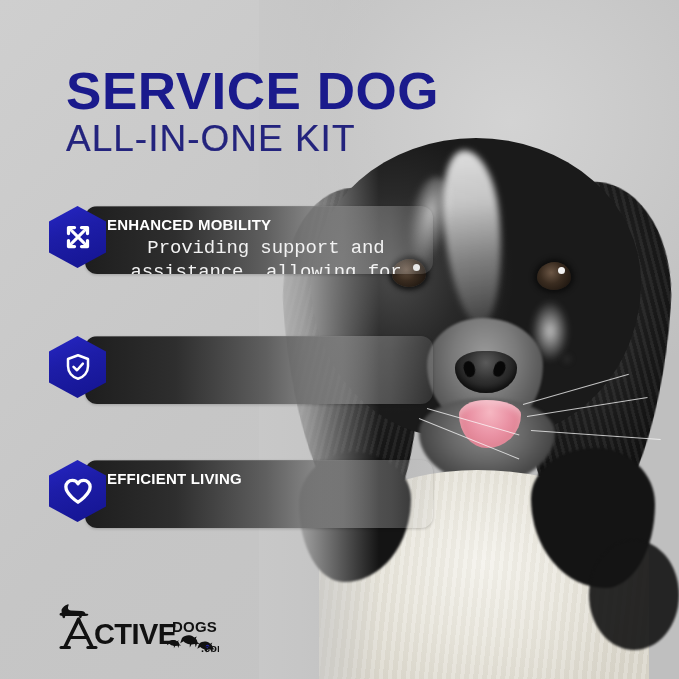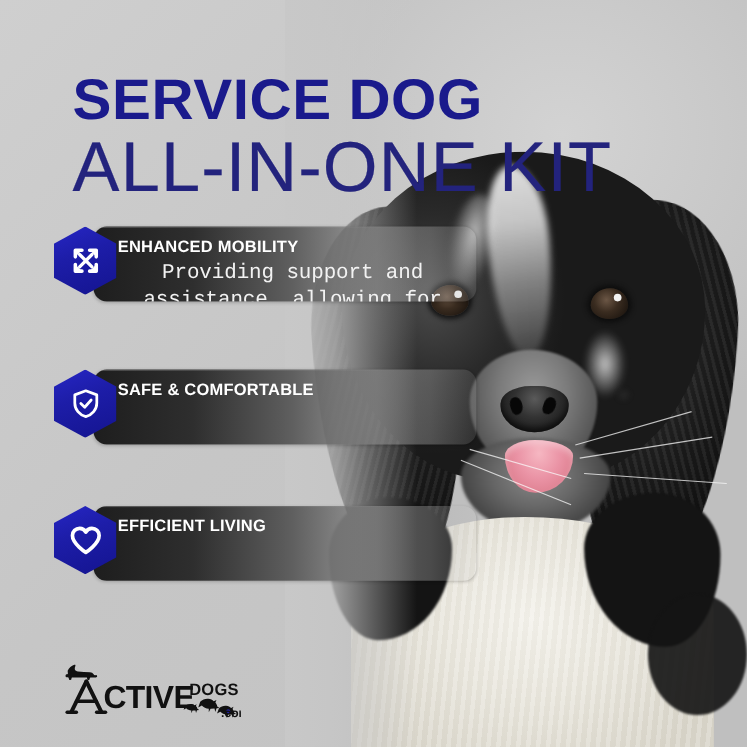--- a/index.html
+++ b/index.html
@@ -165,21 +165,21 @@
     font-size:52px;
     letter-spacing:.5px;
     color:#1a1a8c;
     line-height:.98;
     transform:scaleX(1.02);
     transform-origin:left center;
   }
   .title-sub {
     font-family:"Liberation Sans", sans-serif;
     font-weight:normal;
-    font-size:64px;
+    font-size:37px;
     letter-spacing:1px;
     color:#23237d;
     line-height:1.06;
     margin-top:2px;
     -webkit-text-stroke:.2px #23237d;
   }
 
   
   .feature {
     position:absolute;
@@ -317,21 +317,20 @@
         <polyline points="14.8,4.4 19.6,4.4 19.6,9.2" fill="#ffffff" stroke="#ffffff" stroke-width="2.6"></polyline>
         <polyline points="19.6,14.8 19.6,19.6 14.8,19.6" fill="#ffffff" stroke="#ffffff" stroke-width="2.6"></polyline>
         <polyline points="9.2,19.6 4.4,19.6 4.4,14.8" fill="#ffffff" stroke="#ffffff" stroke-width="2.6"></polyline>
       </svg>
     </div>
   </div>
 
   <div class="feature" style="top:330px;">
     <div class="card">
       <div class="card-body">
-        <div class="feat-title">SAFE &amp; COMFORTABLE</div>
       </div>
     </div>
     <div class="hex" style="top:6px;">
       <svg width="30" height="30" viewBox="0 0 24 24" fill="none" stroke="#ffffff" stroke-width="2" stroke-linecap="round" stroke-linejoin="round">
         <path d="M12 2.6 L20 5.6 V11.4 C20 16.3 16.6 20.2 12 21.4 C7.4 20.2 4 16.3 4 11.4 V5.6 Z"></path>
         <polyline points="8.4,11.9 11.2,14.6 15.9,9.3"></polyline>
       </svg>
     </div>
   </div>
 

